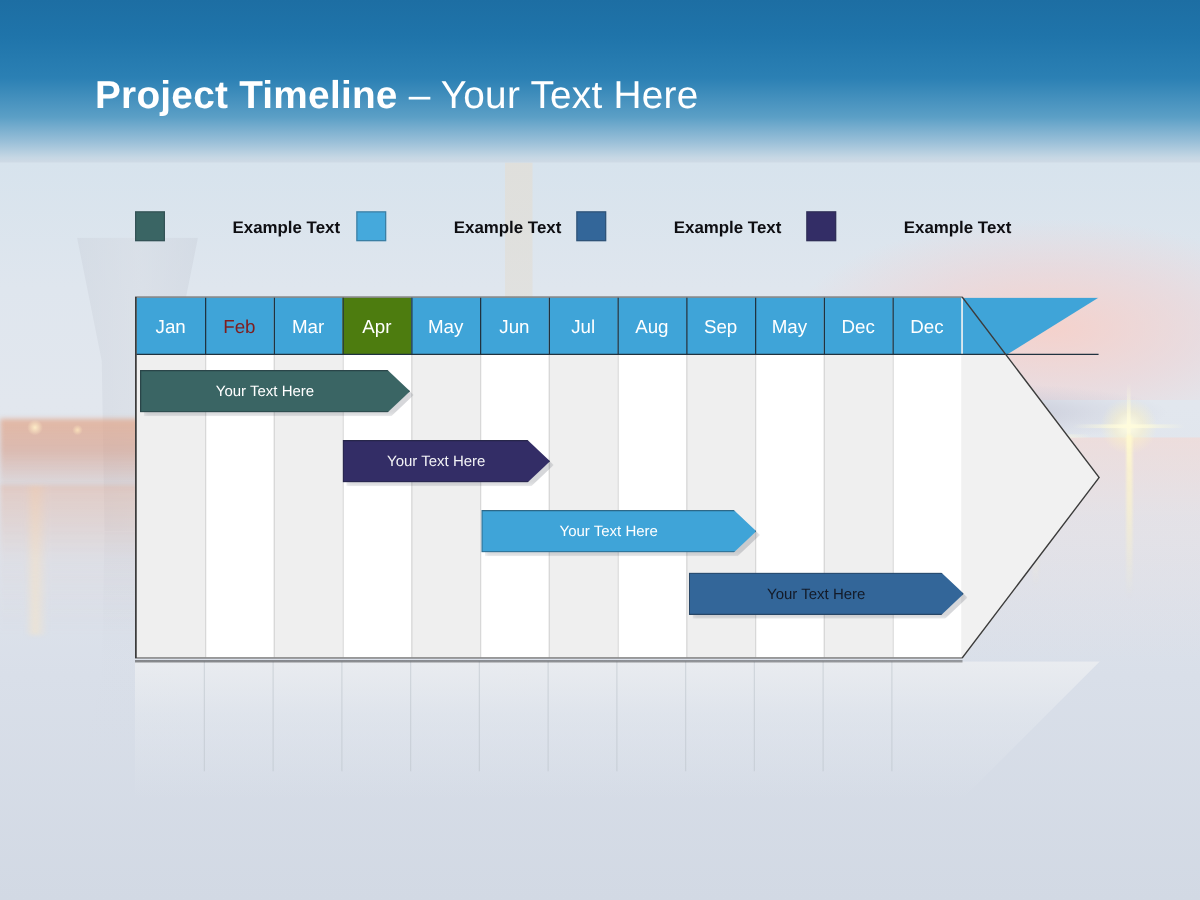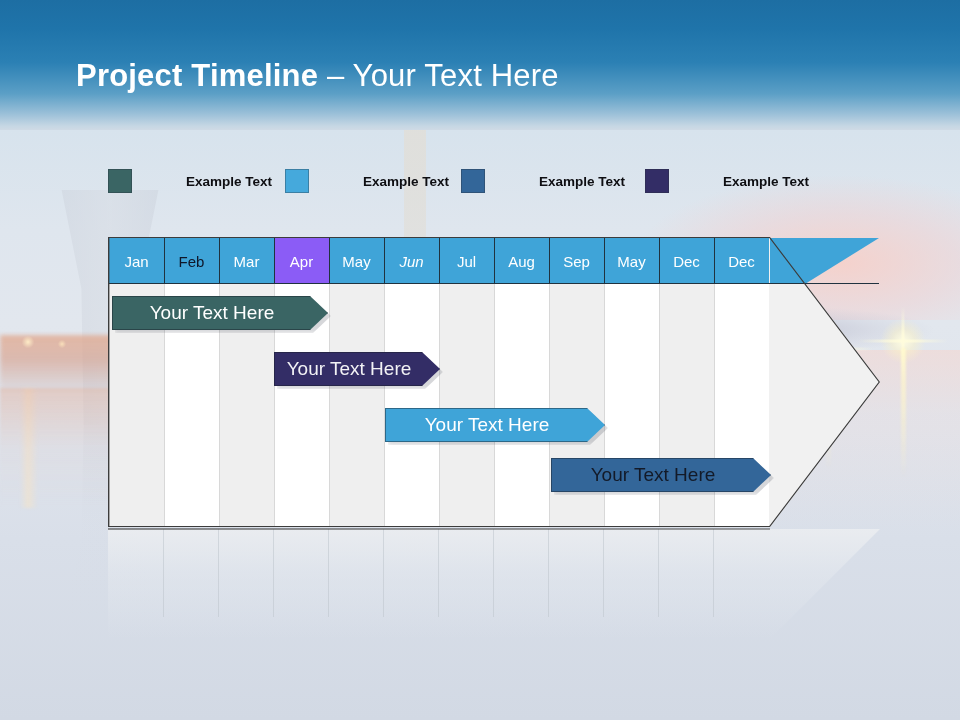--- a/index.html
+++ b/index.html
@@ -138,21 +138,21 @@
   .bar{
     position:absolute;height:34px;display:flex;align-items:center;
   }
   .bar-body{
     position:absolute;left:0;top:0;height:34px;width:100%;
     border:1px solid rgba(25,30,40,.45);
     box-sizing:border-box;
   }
   .bar-label{
     position:relative;z-index:2;width:100%;text-align:center;
-    font-size:19px;white-space:nowrap;padding-right:16px;box-sizing:border-box;
+    font-size:12px;white-space:nowrap;padding-right:16px;box-sizing:border-box;
   }
   .bar-shadow{
     position:absolute;left:3px;top:3px;height:34px;width:100%;
     background:rgba(70,75,85,.22);filter:blur(2px);z-index:0;
   }
 
   
   .reflection{
     position:absolute;left:108px;top:529px;width:772px;height:110px;
     background:linear-gradient(to bottom, rgba(236,238,241,.85) 0%, rgba(231,235,240,.45) 40%, rgba(228,233,239,0) 100%);
@@ -248,29 +248,29 @@
         <div class="col plain" style="left: 495px;"></div>
         <div class="col-sep" style="left: 495px;"></div>
         <div class="col shaded" style="left: 550px;"></div>
         <div class="col-sep" style="left: 550px;"></div>
         <div class="col plain" style="left: 605px;"></div>
         <div class="col-sep" style="left: 605px;"></div>
       </div>
     <div class="head-row">
         <div class="head-tail" style="background: rgb(63, 164, 216);"></div>
         <div class="head-cell" style="left: 0px; background: rgb(63, 164, 216); color: rgb(255, 255, 255);">Jan</div>
-        <div class="head-cell" style="left: 55px; background: rgb(63, 164, 216); color: #0f172a;">Feb</div>
+        <div class="head-cell" style="left: 55px; background: rgb(63, 164, 216); color: #7f1d1d;">Feb</div>
         <div class="head-div" style="left: 55px;"></div>
         <div class="head-cell" style="left: 110px; background: rgb(63, 164, 216); color: rgb(255, 255, 255);">Mar</div>
         <div class="head-div" style="left: 110px;"></div>
-        <div class="head-cell" style="left: 165px; background: #8b5cf6; color: rgb(255, 255, 255);">Apr</div>
+        <div class="head-cell" style="left: 165px; background: #4d7c0f; color: rgb(255, 255, 255);">Apr</div>
         <div class="head-div" style="left: 165px;"></div>
         <div class="head-cell" style="left: 220px; background: rgb(63, 164, 216); color: rgb(255, 255, 255);">May</div>
         <div class="head-div" style="left: 220px;"></div>
-        <div class="head-cell" style="left: 275px; background: rgb(63, 164, 216); color: rgb(255, 255, 255); font-style: italic;">Jun</div>
+        <div class="head-cell" style="left: 275px; background: rgb(63, 164, 216); color: rgb(255, 255, 255);">Jun</div>
         <div class="head-div" style="left: 275px;"></div>
         <div class="head-cell" style="left: 330px; background: rgb(63, 164, 216); color: rgb(255, 255, 255);">Jul</div>
         <div class="head-div" style="left: 330px;"></div>
         <div class="head-cell" style="left: 385px; background: rgb(63, 164, 216); color: rgb(255, 255, 255);">Aug</div>
         <div class="head-div" style="left: 385px;"></div>
         <div class="head-cell" style="left: 440px; background: rgb(63, 164, 216); color: rgb(255, 255, 255);">Sep</div>
         <div class="head-div" style="left: 440px;"></div>
         <div class="head-cell" style="left: 495px; background: rgb(63, 164, 216); color: rgb(255, 255, 255);">May</div>
         <div class="head-div" style="left: 495px;"></div>
         <div class="head-cell" style="left: 550px; background: rgb(63, 164, 216); color: rgb(255, 255, 255);">Dec</div>

